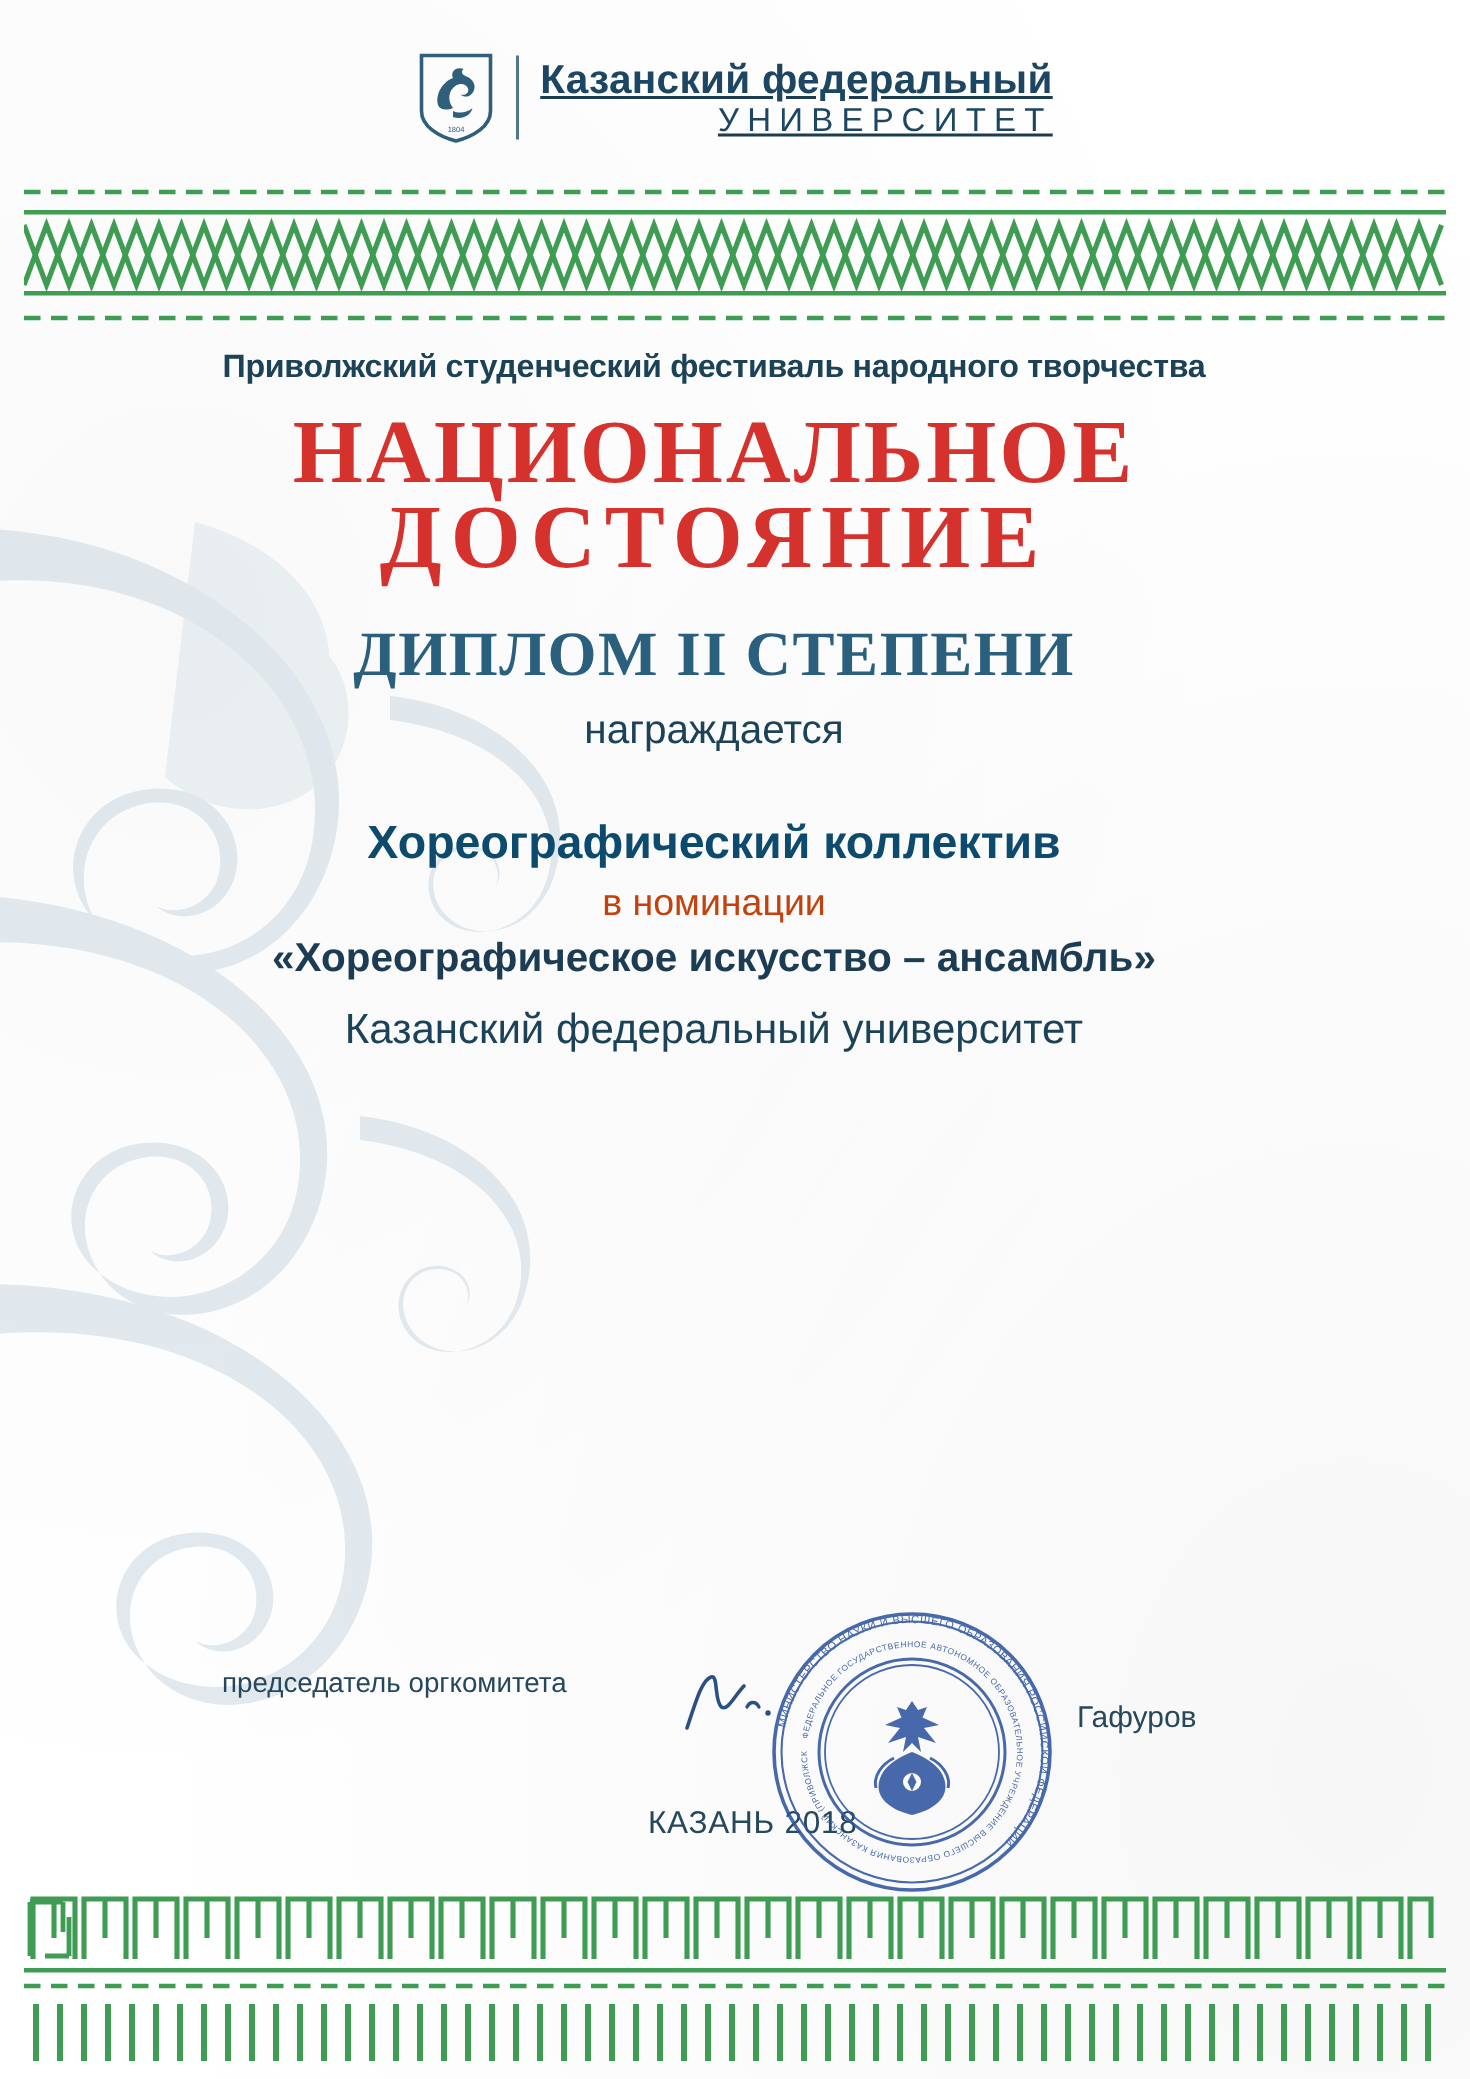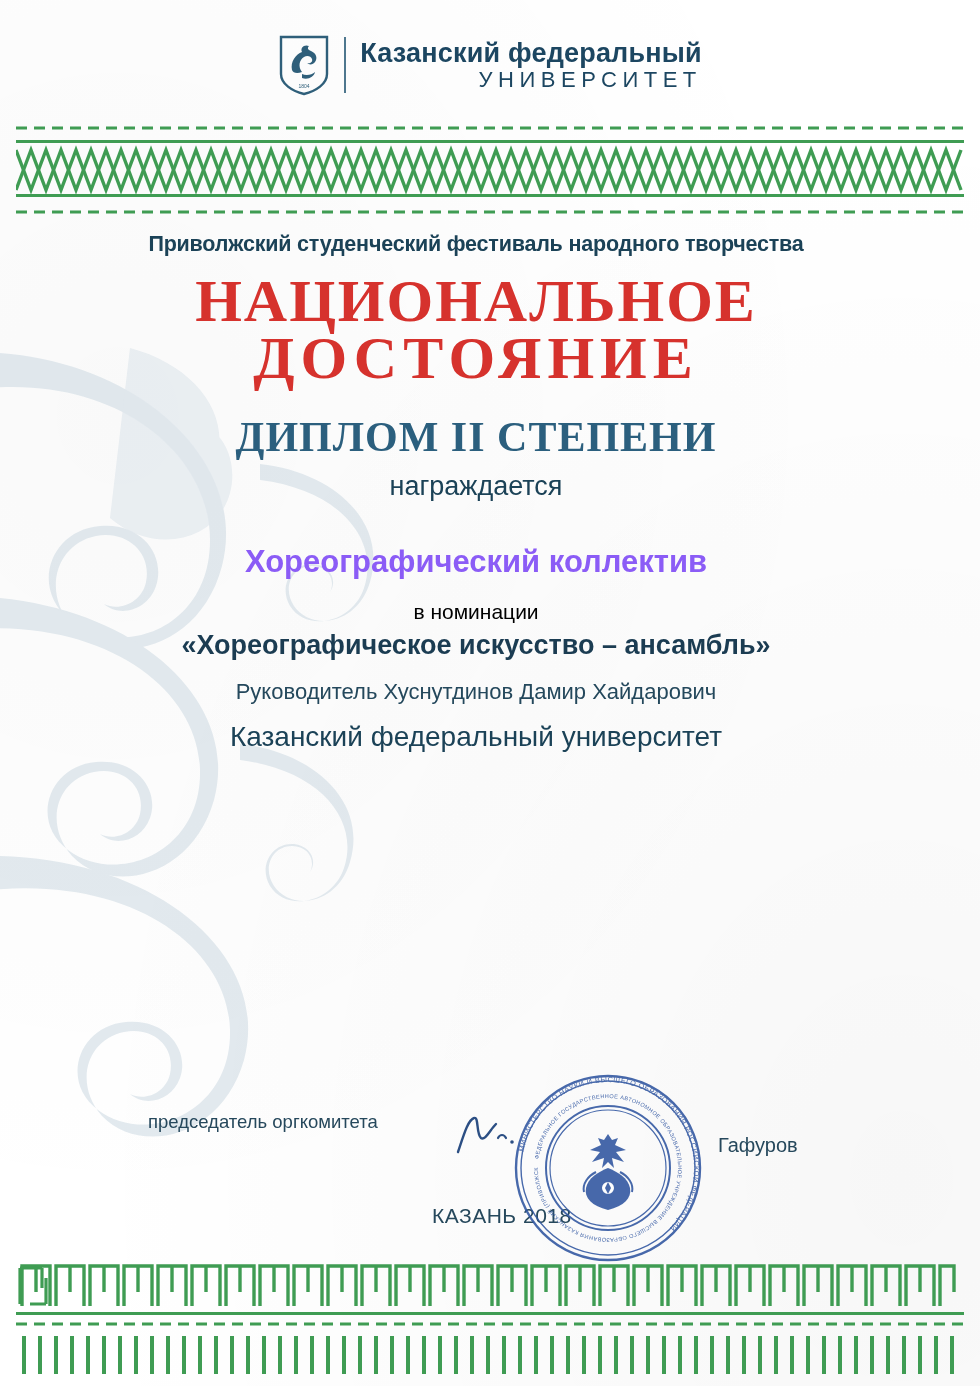--- a/index.html
+++ b/index.html
@@ -51,20 +51,21 @@
     height: 62px;
   }
   .logo-divider {
     width: 2px;
     height: 56px;
     background: #2f5f7a;
     opacity: 0.85;
   }
   .logo-text {
     line-height: 1.08;
+    text-decoration: underline;
   }
   .logo-line1 {
     font-size: 27px;
     font-weight: 700;
     color: #1c4661;
     letter-spacing: 0.2px;
     white-space: nowrap;
   }
   .logo-line2 {
     font-size: 22px;
@@ -127,29 +128,29 @@
   .awarded-line {
     margin-top: 10px;
     font-size: 27px;
     color: #1b4257;
     font-weight: 400;
   }
   .recipient {
     margin-top: 40px;
     font-size: 31px;
     font-weight: 700;
-    color: #8b5cf6;
+    color: #0c4a6e;
     line-height: 1.28;
   }
   .recipient .l1 { display:block; }
   .recipient .l2 { display:block; }
   .nomination-label {
-    margin-top: 18px;
-    font-size: 21px;
-    color: #000000;
+    margin-top: 6px;
+    font-size: 25px;
+    color: #c2410c;
   }
   .nomination-value {
     margin-top: 6px;
     font-size: 27px;
     font-weight: 700;
     color: #1b3c52;
   }
   .leader {
     margin-top: 18px;
     font-size: 22px;
@@ -264,21 +265,20 @@
 
     <div class="diploma-line">ДИПЛОМ II СТЕПЕНИ</div>
     <div class="awarded-line">награждается</div>
 
     <div class="recipient">
       <span class="l1">Хореографический коллектив</span>
     </div>
 
     <div class="nomination-label">в номинации</div>
     <div class="nomination-value">«Хореографическое искусство – ансамбль»</div>
-    <div class="leader">Руководитель Хуснутдинов Дамир Хайдарович</div>
     <div class="institution">Казанский федеральный университет</div>
   </div>
 
   <div class="sign-left">
     <div>председатель оргкомитета</div>
   </div>
 
   <svg class="sign-mark" viewBox="0 0 70 50" xmlns="http://www.w3.org/2000/svg">
     <path d="M6,44 C12,26 16,12 22,10 C27,8 24,26 29,30 C33,33 38,22 44,16" fill="none" stroke="#2c4f84" stroke-width="2.4" stroke-linecap="round"></path>
     <path d="M46,30 C48,26 52,26 54,30" fill="none" stroke="#2c4f84" stroke-width="2.2" stroke-linecap="round"></path>

